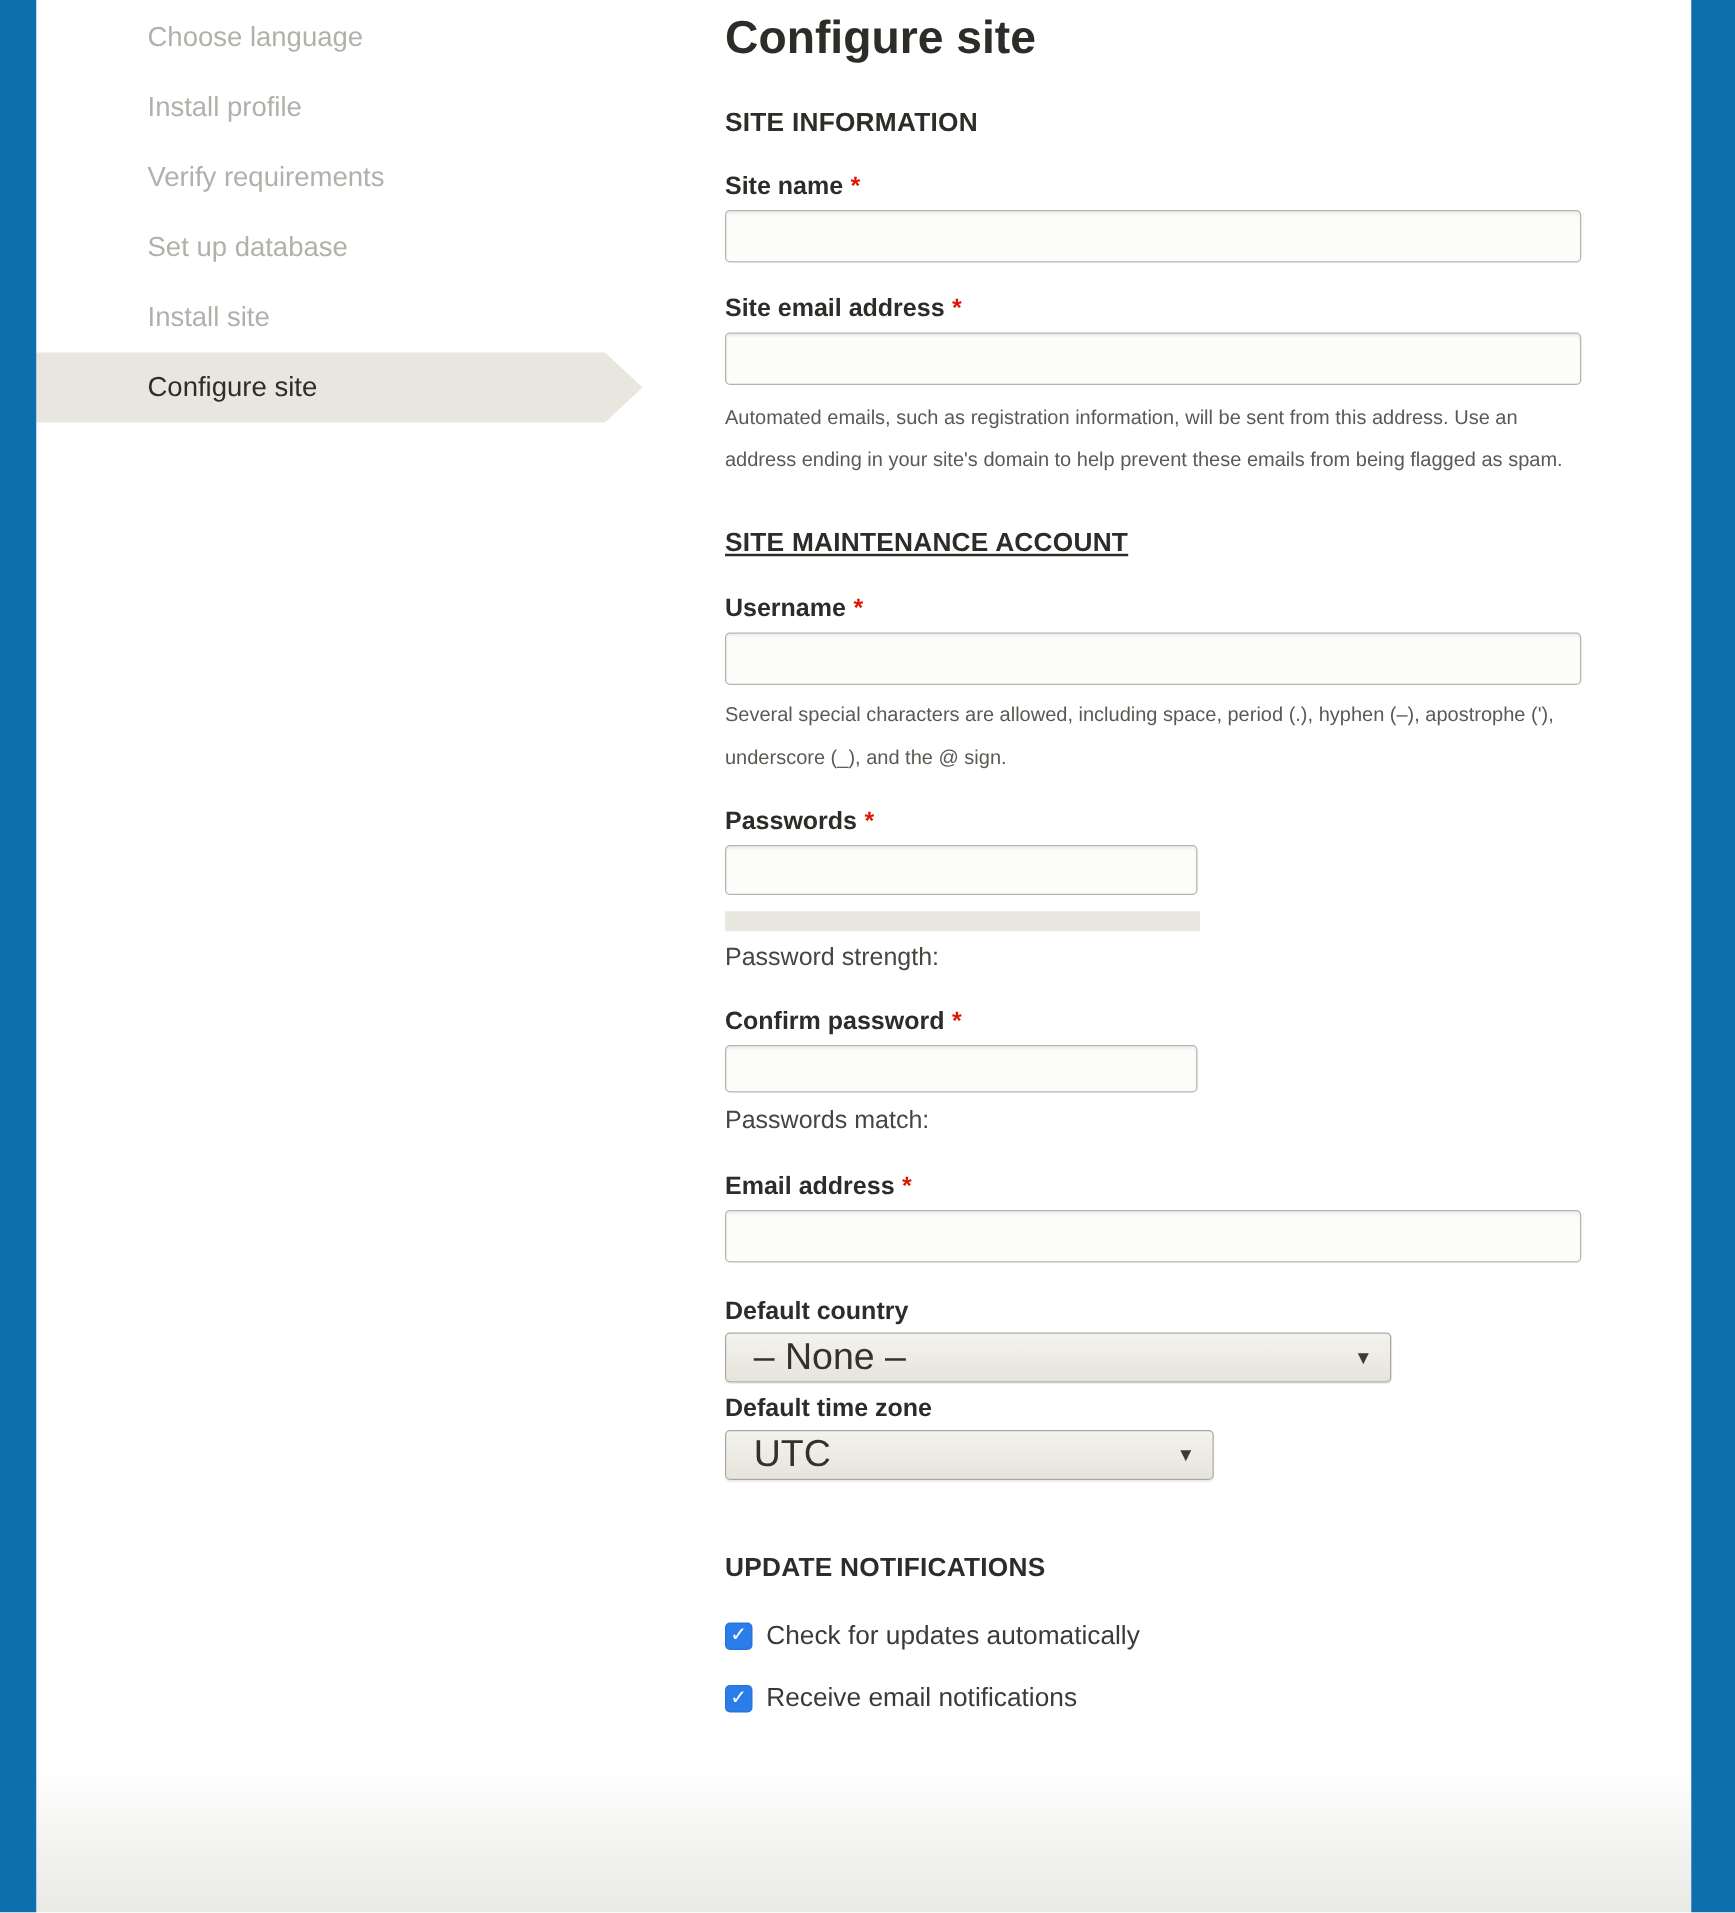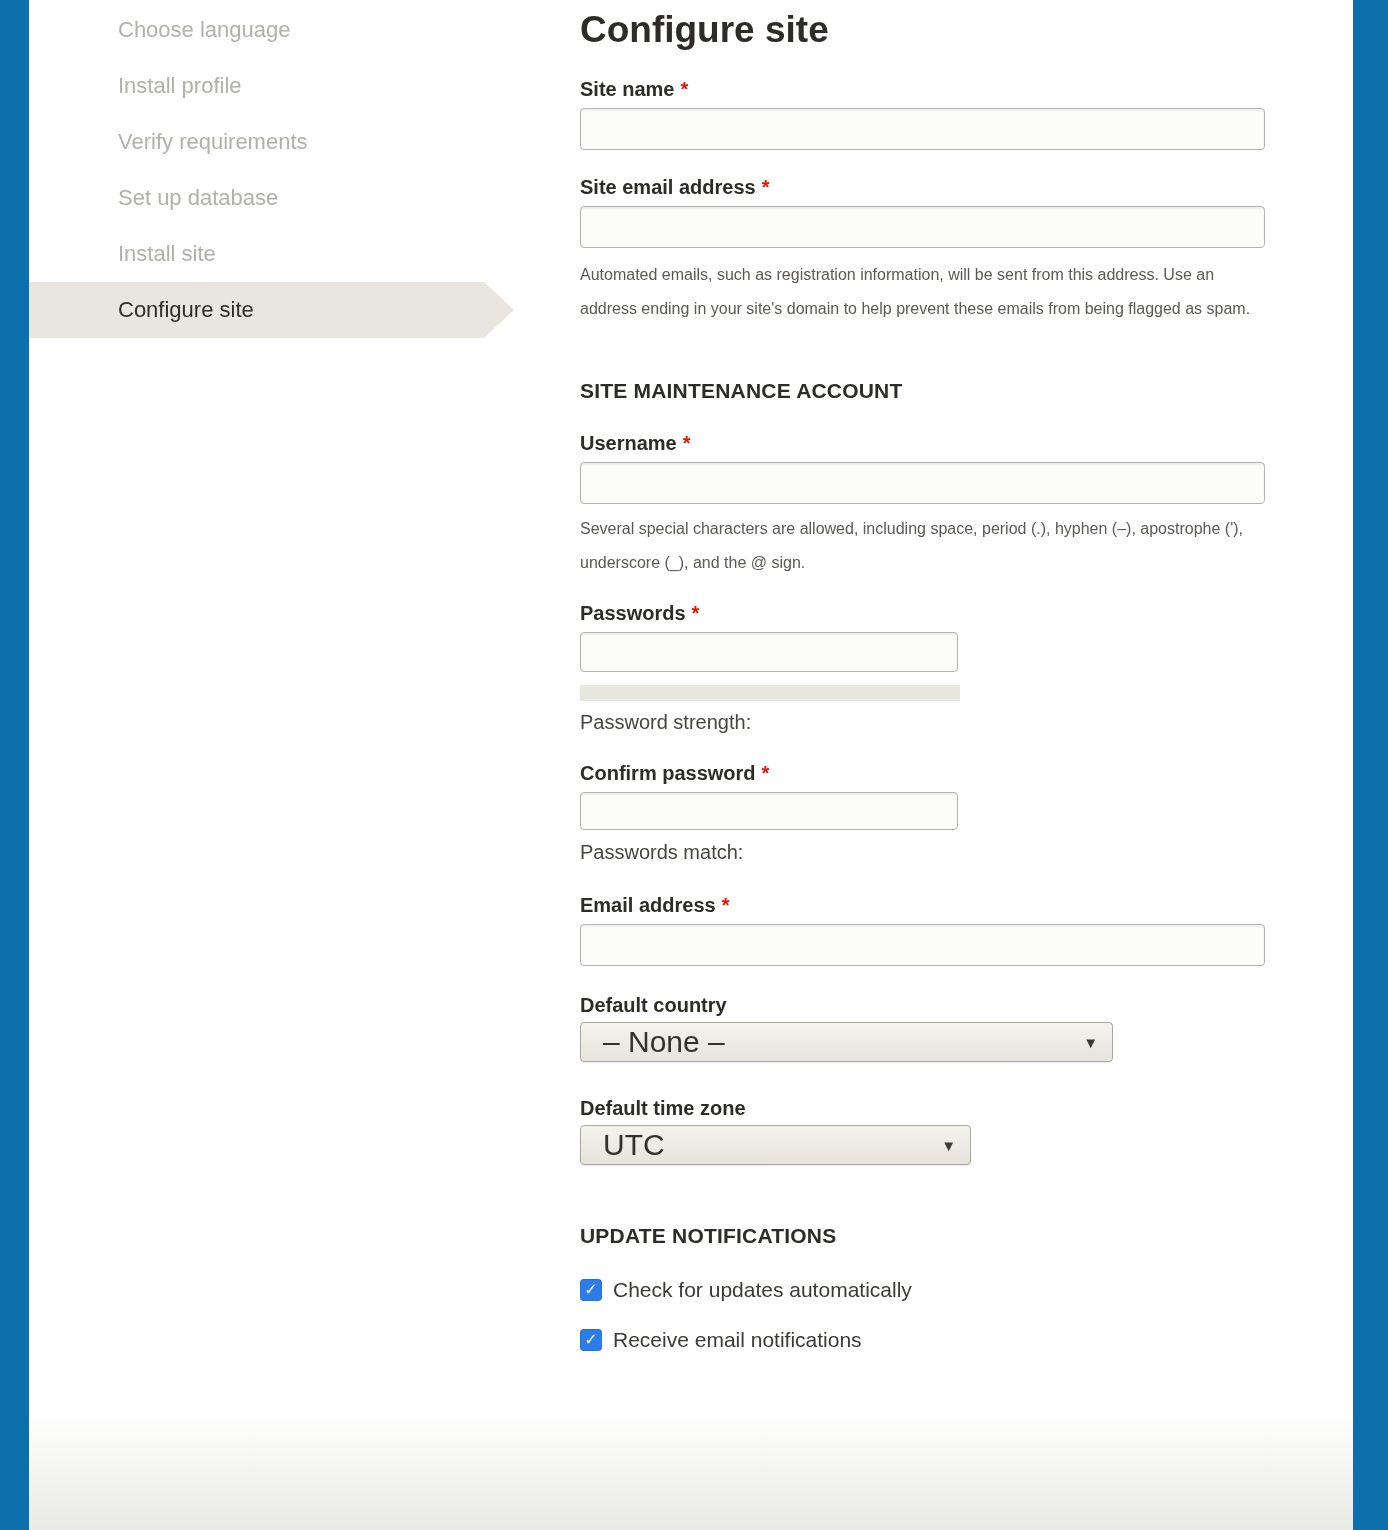--- a/index.html
+++ b/index.html
@@ -69,33 +69,34 @@
     <div class="step">Verify requirements</div>
     <div class="step">Set up database</div>
     <div class="step">Install site</div>
     <div class="step active">Configure site</div>
   </div>
 
   <div class="content">
 
     <h1 class="page-title">Configure site</h1>
 
+    <div class="section-heading" style="margin-top:34px;">SITE INFORMATION</div>
 
     <div class="field-label" style="margin-top:24px;">
       <span>Site name</span><span class="req">*</span>
     </div>
     <input class="text" style="margin-top: 6px;" type="text" value="">
 
     <div class="field-label" style="margin-top:24px;">
       <span>Site email address</span><span class="req">*</span>
     </div>
     <input class="text" style="margin-top: 6px;" type="text" value="">
     <p class="descr">Automated emails, such as registration information, will be sent from this address. Use an address ending in your site's domain to help prevent these emails from being flagged as spam.</p>
 
-    <div class="section-heading" style="margin-top:52px;">SITE MAINTENANCE ACCOUNT</div>
+    <div class="section-heading" style="margin-top:36px;text-decoration:underline;">SITE MAINTENANCE ACCOUNT</div>
 
     <div class="field-label" style="margin-top:26px;">
       <span>Username</span><span class="req">*</span>
     </div>
     <input class="text" style="margin-top: 6px;" type="text" value="">
     <p class="descr" style="margin-top:8px;">Several special characters are allowed, including space, period (.), hyphen (–), apostrophe ('), underscore (_), and the @ sign.</p>
 
     <div class="field-label" style="margin-top:20px;">
       <span>Passwords</span><span class="req">*</span>
     </div>
@@ -114,21 +115,21 @@
     </div>
     <input class="text" style="margin-top: 6px;" type="text" value="">
 
 
     <div class="field-label" style="margin-top:26px;">Default country</div>
     <div class="selectbox" style="margin-top:4px;width:533px;">
       <span class="select-value">– None –</span>
       <span class="select-arrow">▼</span>
     </div>
 
-    <div class="field-label" style="margin-top:33px;">Default time zone</div>
+    <div class="field-label" style="margin-top:8px;">Default time zone</div>
     <div class="selectbox" style="margin-top:4px;width:391px;">
       <span class="select-value">UTC</span>
       <span class="select-arrow">▼</span>
     </div>
 
     <div class="section-heading" style="margin-top:58px;">UPDATE NOTIFICATIONS</div>
 
     <div class="checkbox-row" style="margin-top:29px;">
       <span class="checkbox">
         <span class="check">✓</span>

